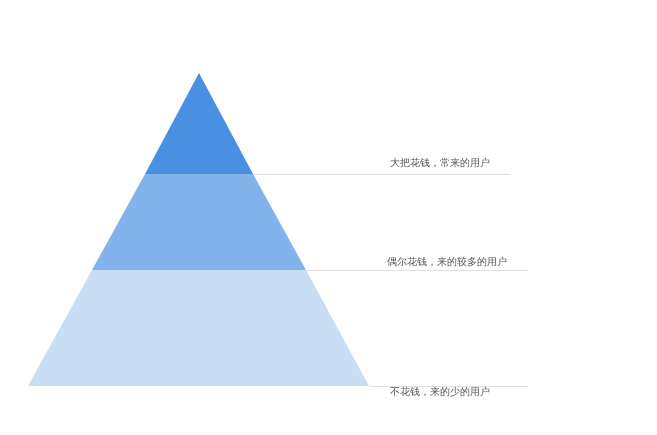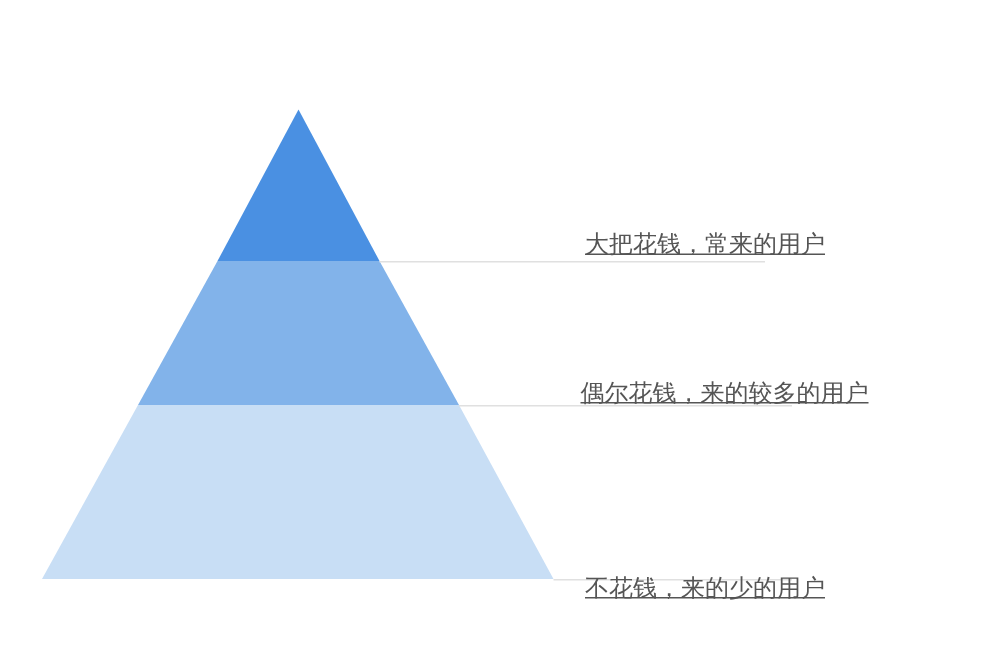--- a/index.html
+++ b/index.html
@@ -1,19 +1,19 @@
 <!DOCTYPE html>
 <html><head>
   <meta charset="utf-8">
   <style>
     html, body { margin: 0; padding: 0; background: #ffffff; }
     body { width: 657px; height: 435px; position: relative; overflow: hidden;
            font-family: "DejaVu Sans", "Liberation Sans", sans-serif; }
     #chart { position: absolute; left: 0; top: 0; }
-    .label { position: absolute; font-size: 16px; color: #555555; white-space: nowrap; line-height: 14px; text-decoration: underline; }
+    .label { position: absolute; font-size: 10px; color: #555555; white-space: nowrap; line-height: 14px; }
   </style>
 </head>
 <body>
 
 <svg id="chart" width="657" height="435">
   <g id="bands">
       <polygon points="199,73 253,174 145,174" fill="#4a90e2"></polygon>
       <polygon points="145,174 253,174 306,270 92,270" fill="#82b3ea"></polygon>
       <polygon points="92,270 306,270 369,386 28,386" fill="#c8def5"></polygon>
     </g>

